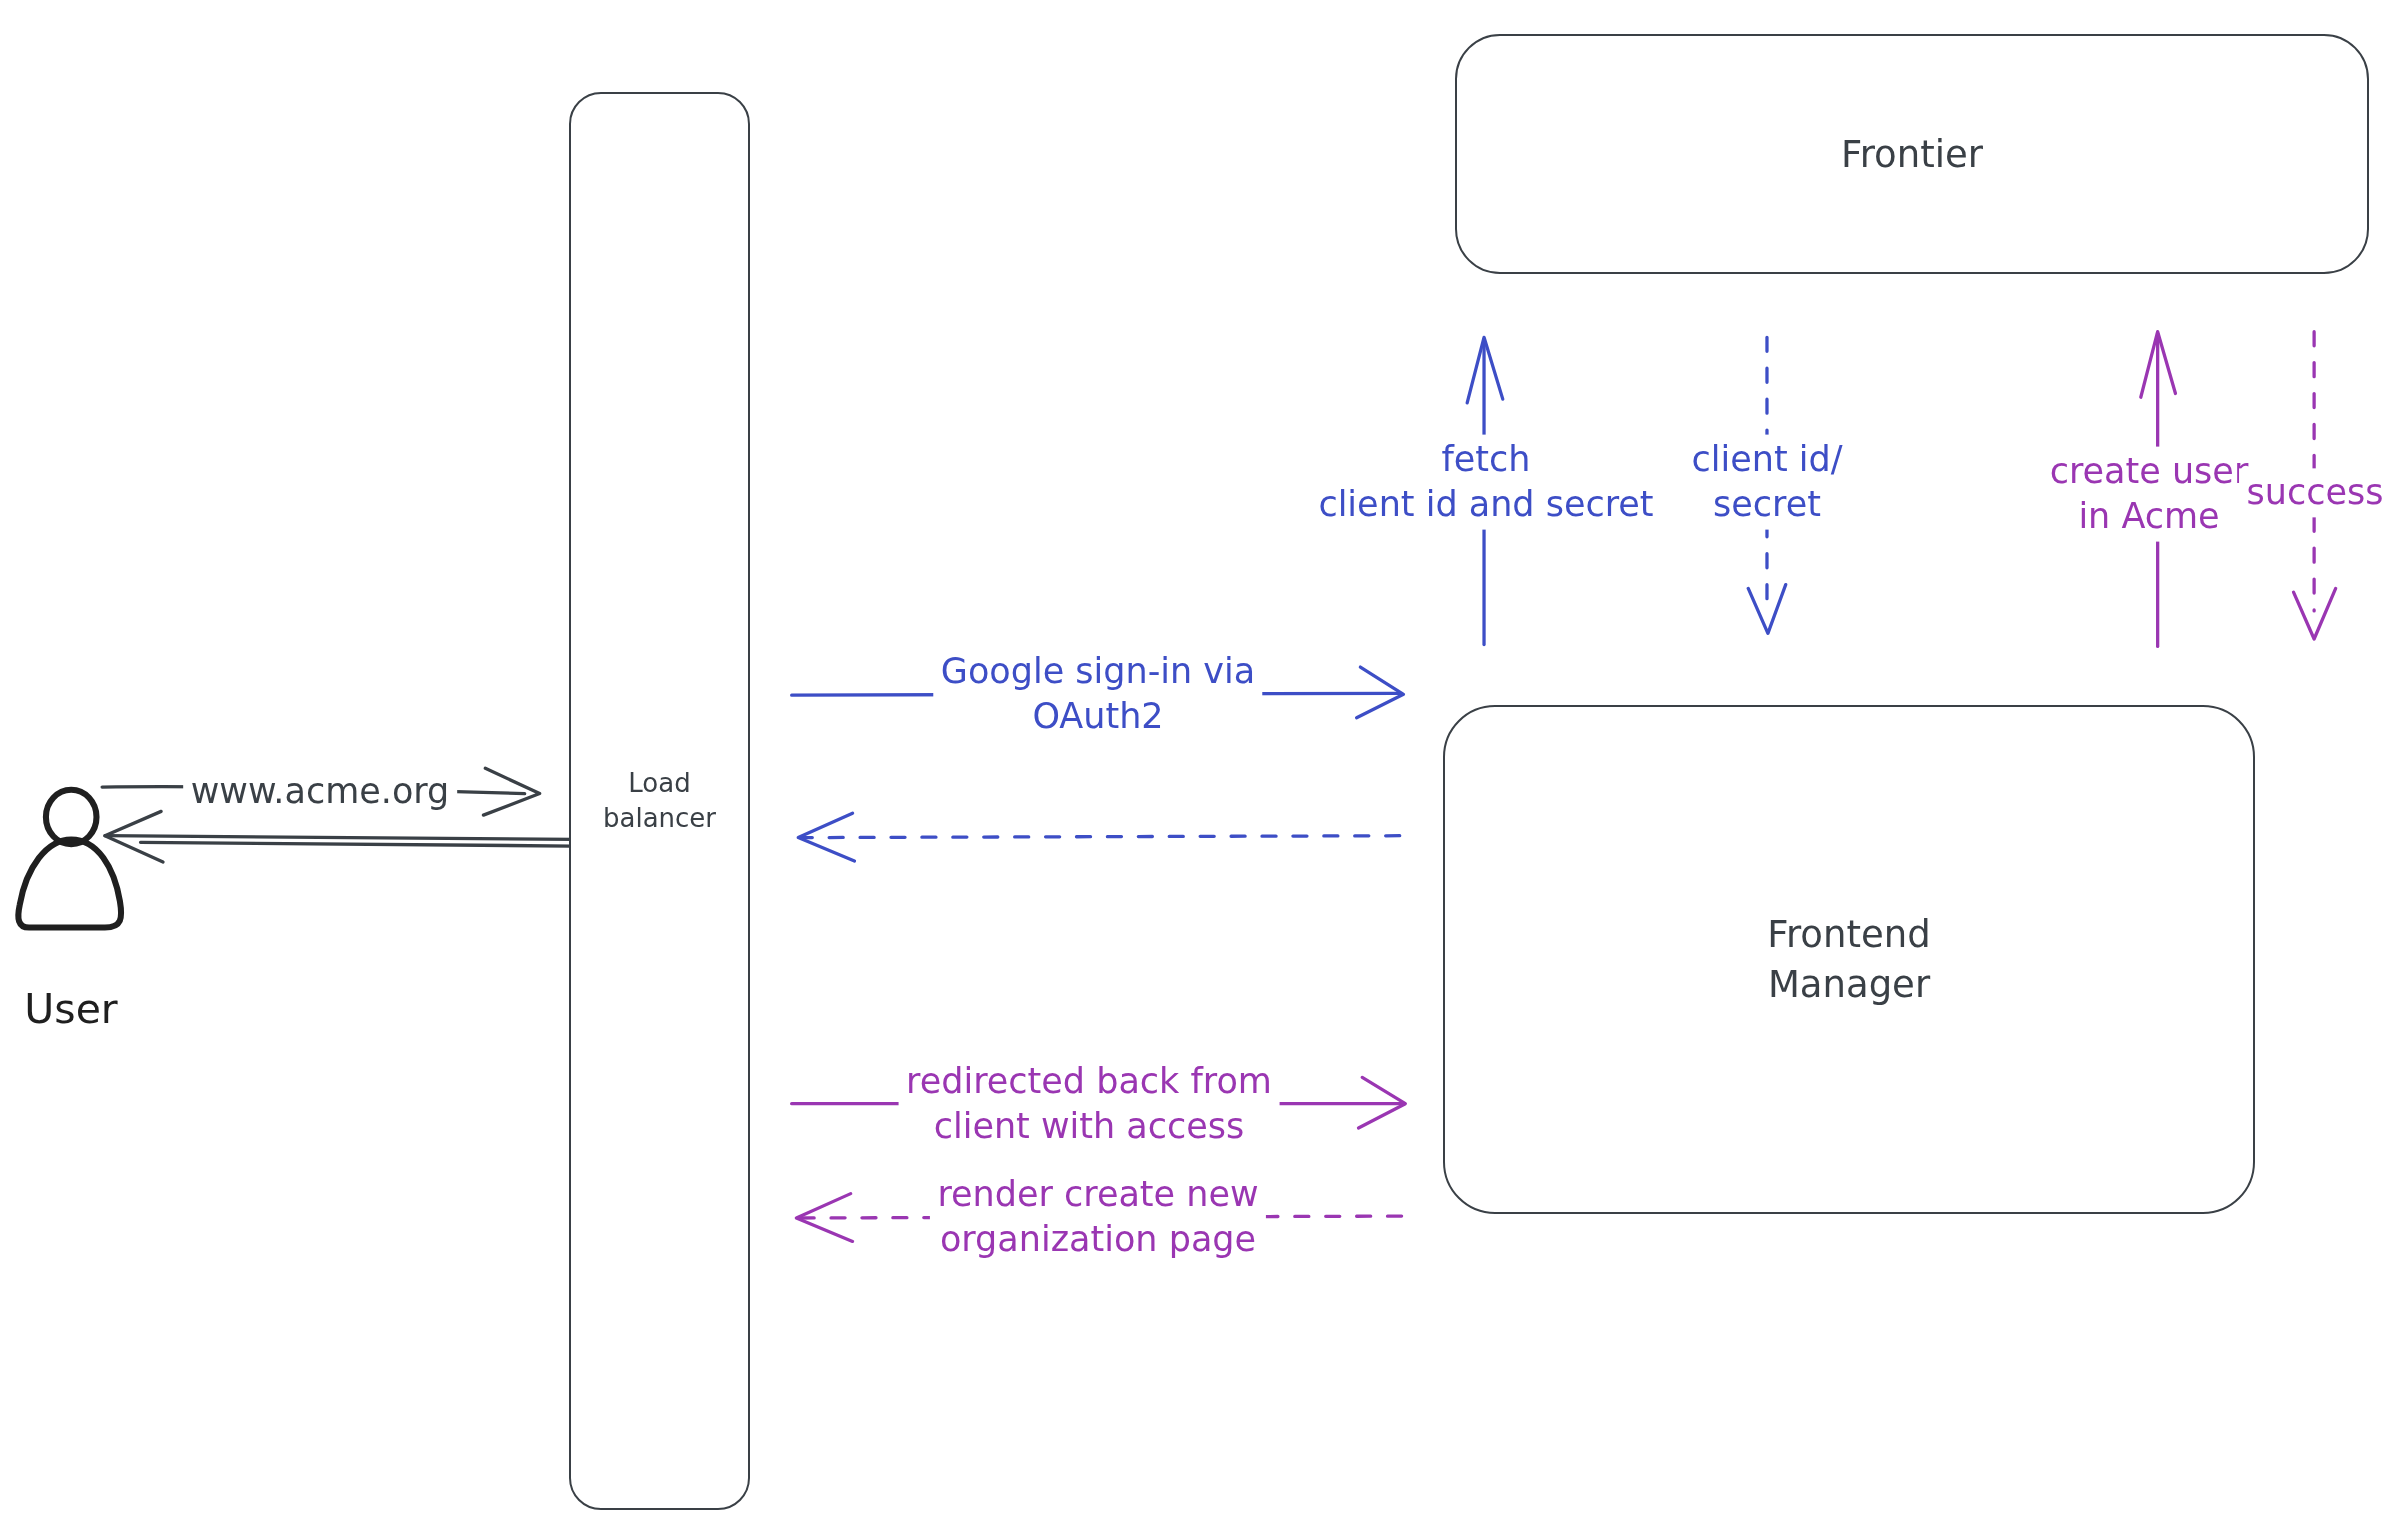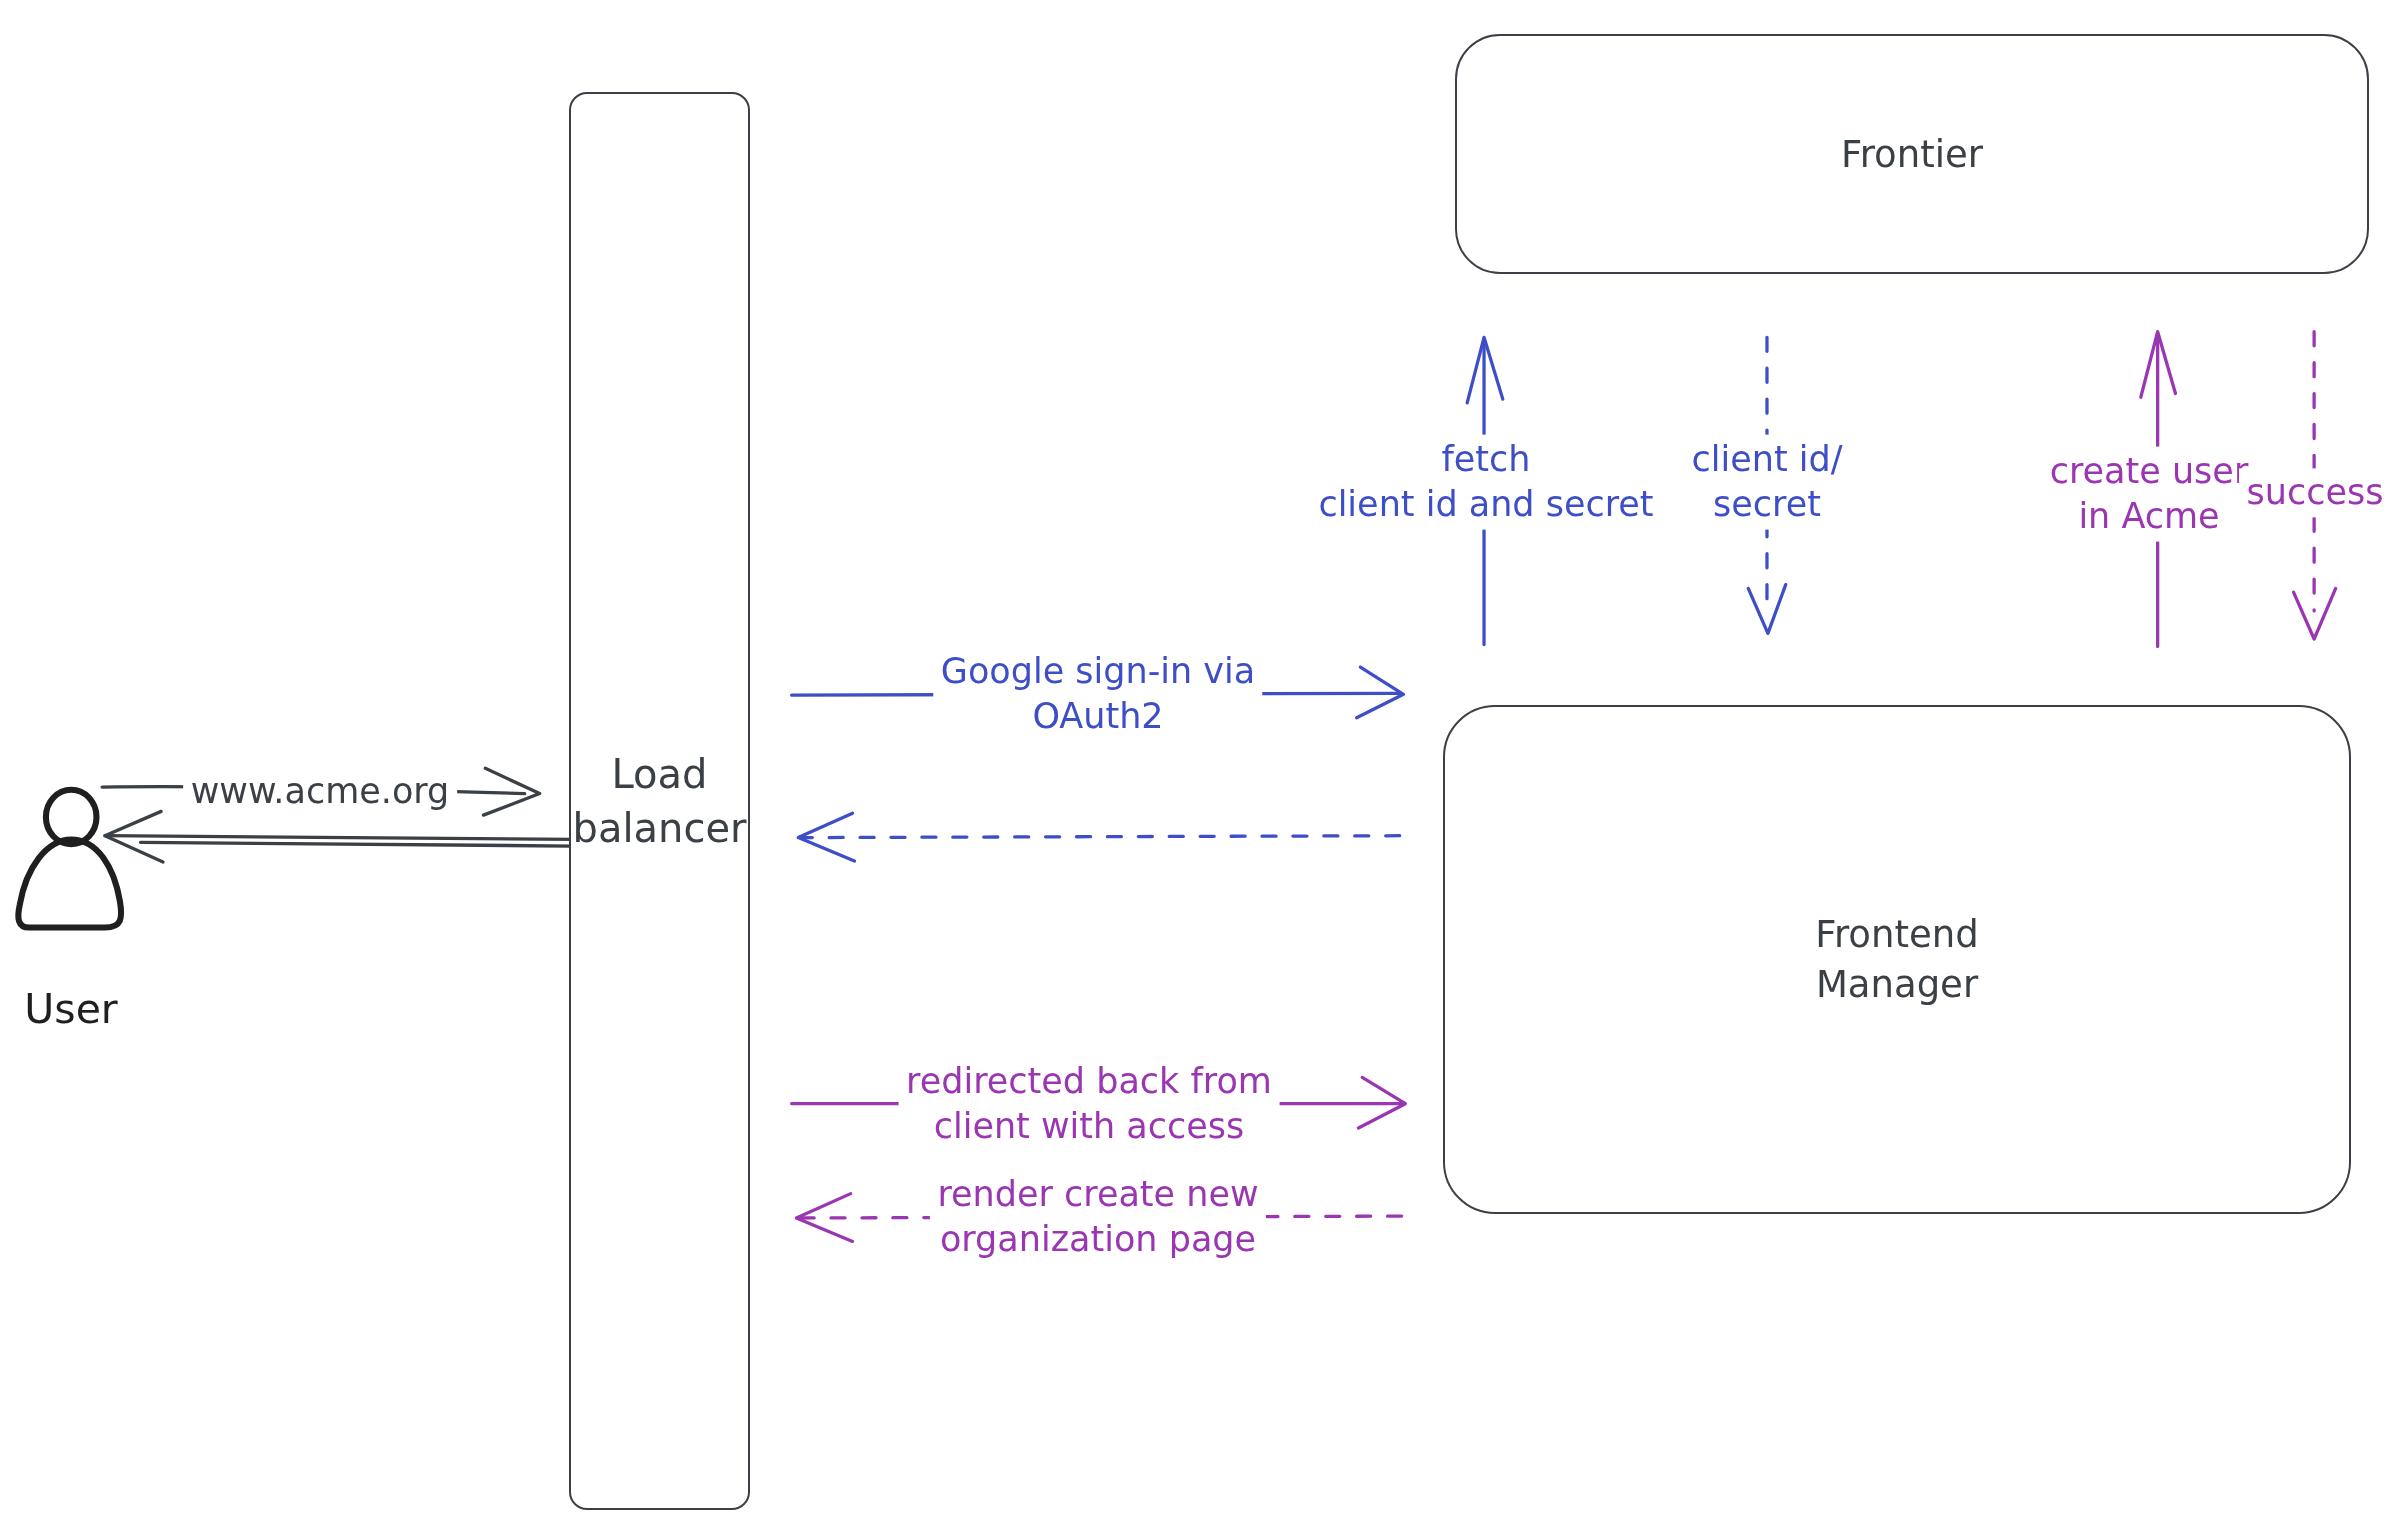--- a/index.html
+++ b/index.html
@@ -20,22 +20,22 @@
     border-radius: 45px;
     background: #fff;
     display: flex;
     flex-direction: column;
     align-items: center;
     justify-content: center;
     text-align: center;
     color: var(--ink);
   }
   #box-frontier { left: 1455px; top: 34px;  width: 914px; height: 240px; font-size: 37px; }
-  #box-frontend-manager { left: 1443px; top: 705px; width: 908px; height: 509px; border-radius: 52px; font-size: 37px; line-height: 1.35; }
-  #box-load-balancer { left: 569px; top: 92px; width: 181px; height: 1418px; border-radius: 18px; font-size: 40px; line-height: 1.35; }
+  #box-frontend-manager { left: 1443px; top: 705px; width: 812px; height: 509px; border-radius: 52px; font-size: 37px; line-height: 1.35; }
+  #box-load-balancer { left: 569px; top: 92px; width: 181px; height: 1418px; border-radius: 32px; font-size: 26px; line-height: 1.35; }
 
   
   svg.overlay { position: absolute; left: 0; top: 0; }
   .stroke { fill: none; stroke-width: 3.5px; stroke-linecap: round; stroke-linejoin: round; }
   .s-ink    { stroke: var(--ink); }
   .s-black  { stroke: var(--black); }
   .s-blue   { stroke: var(--blue); }
   .s-purple { stroke: var(--purple); }
   .dash { stroke-dasharray: 15 18; }
   .thick { stroke-width: 6.5px; }

